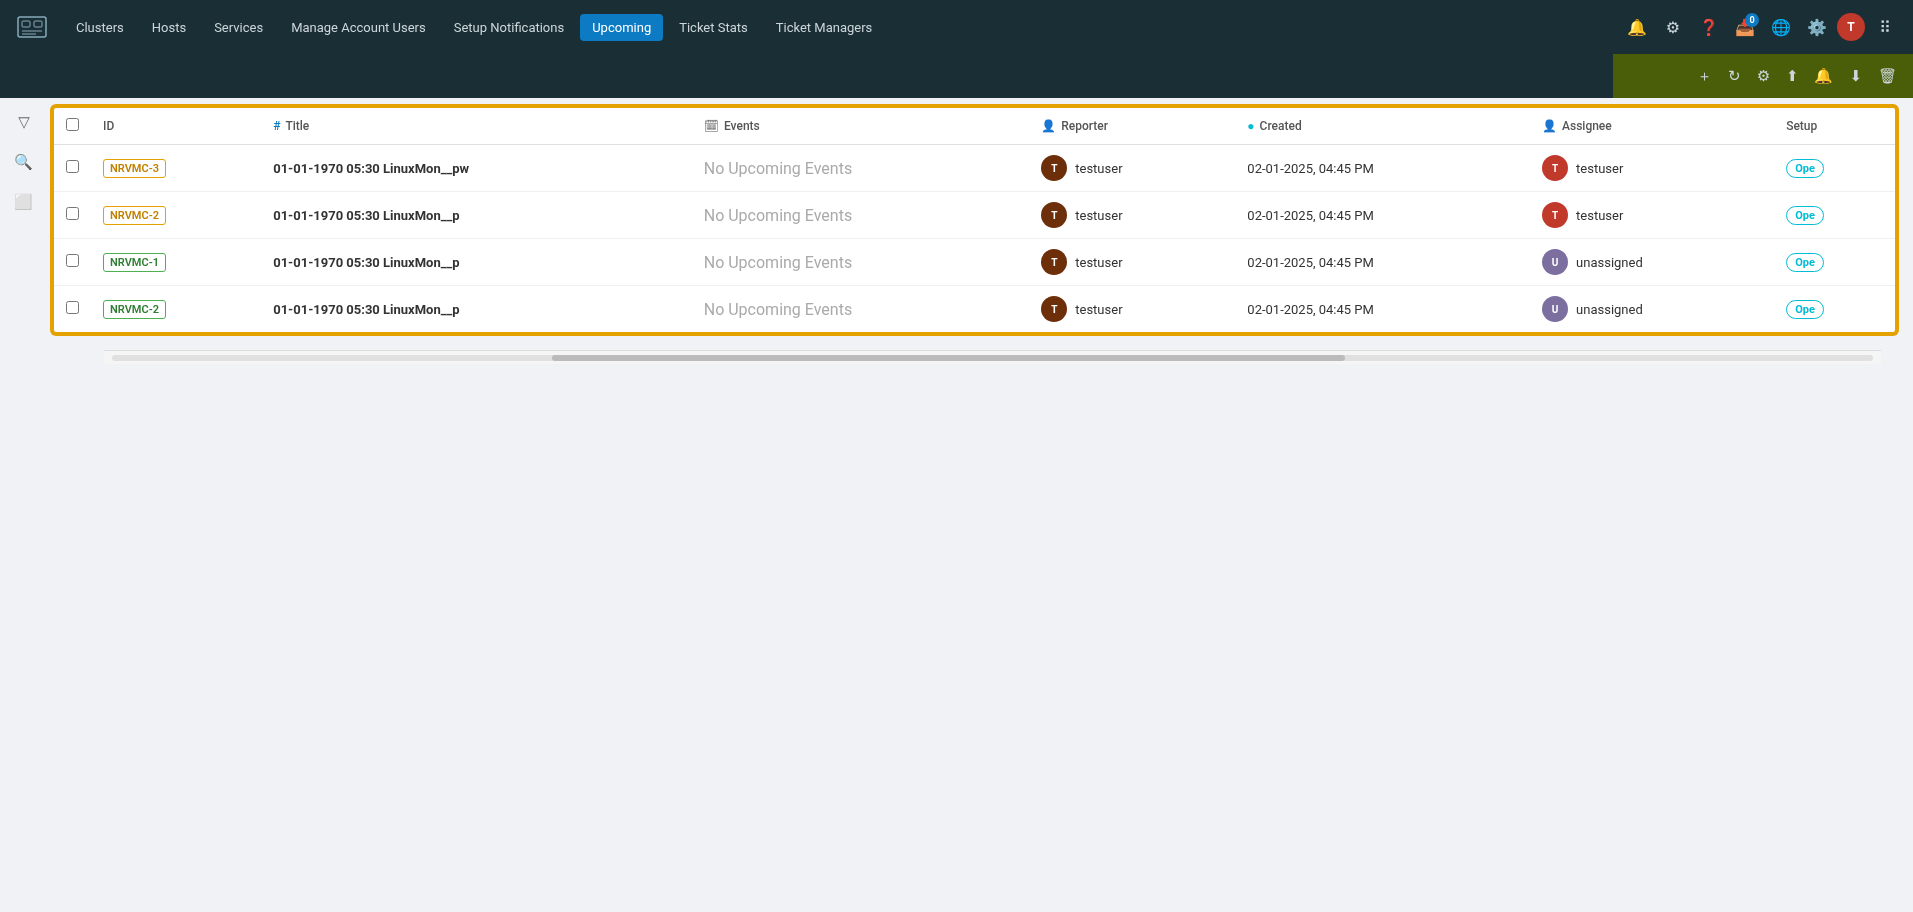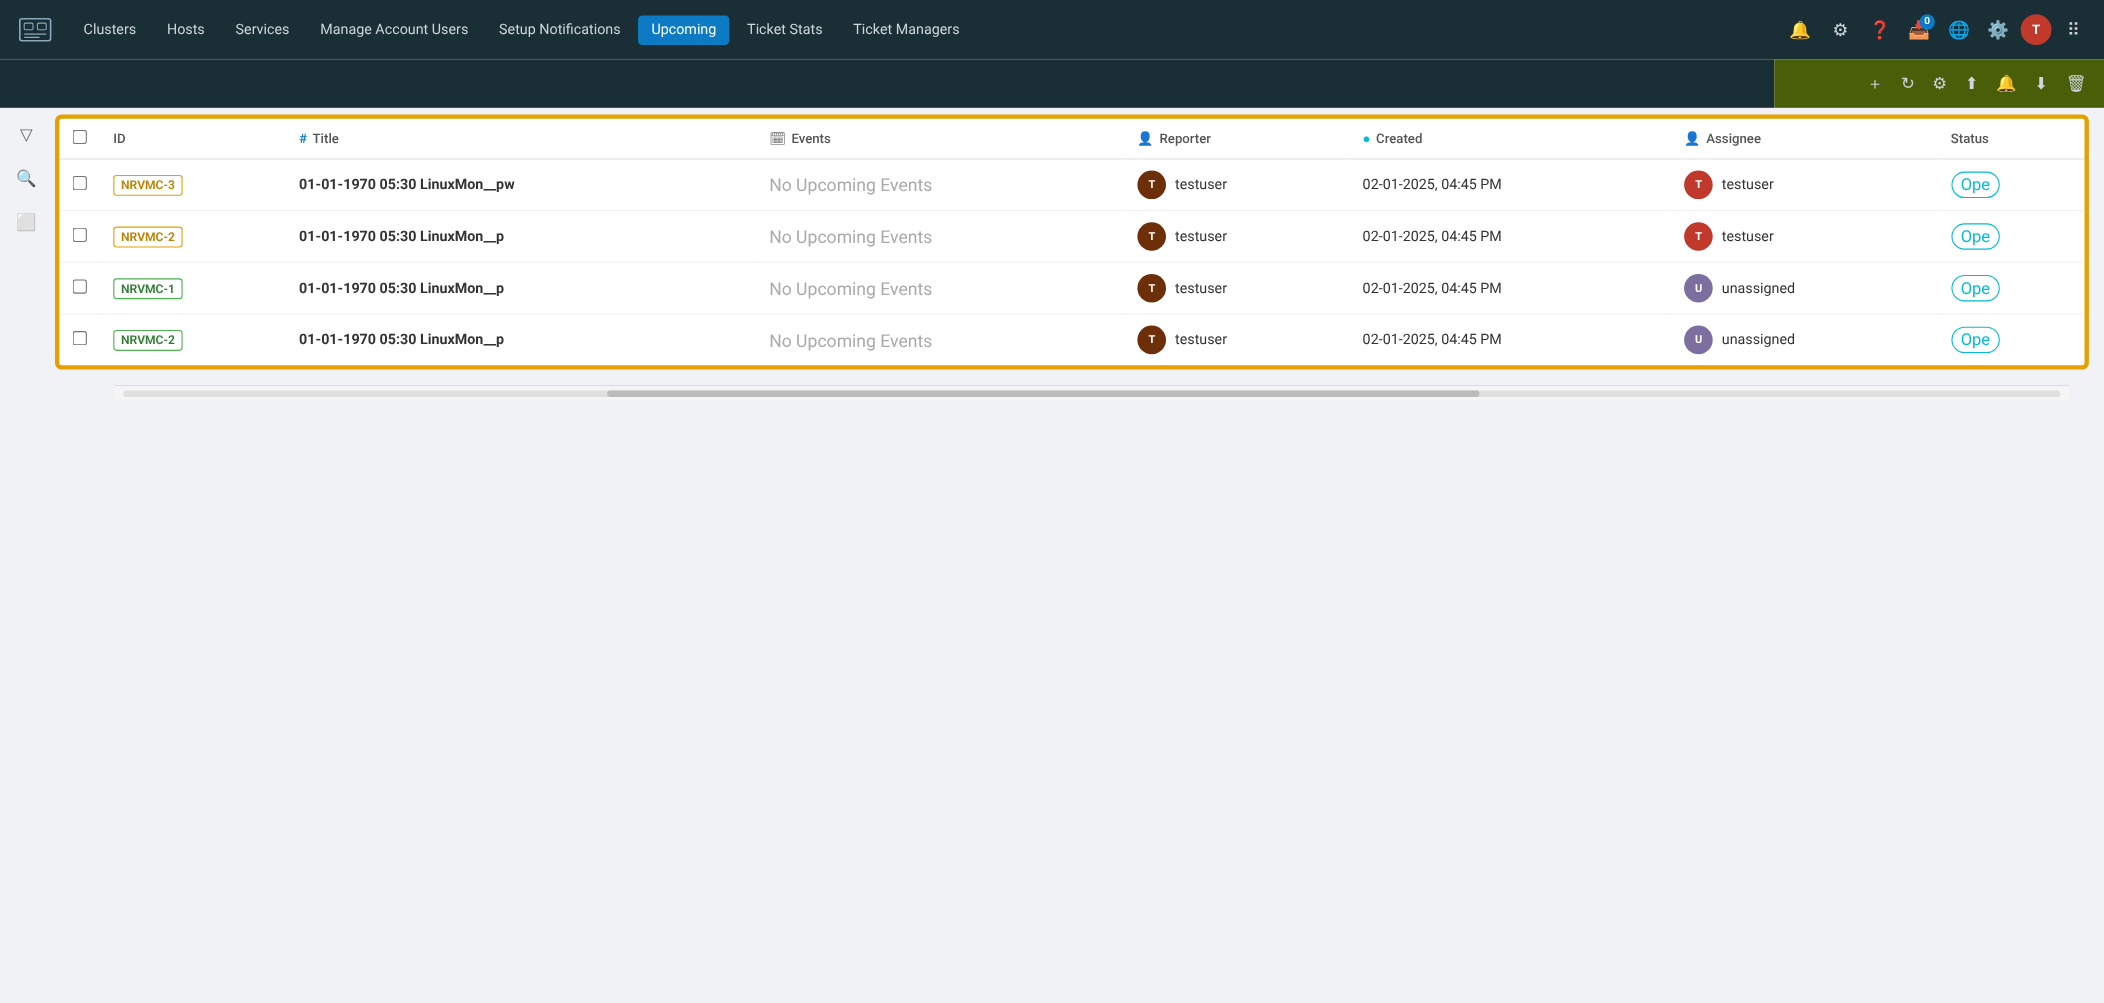--- a/index.html
+++ b/index.html
@@ -215,22 +215,22 @@
       font-weight: bold;
       flex-shrink: 0;
     }
 
     .status-badge {
       display: inline-block;
       border: 1px solid #00bcd4;
       color: #00bcd4;
       padding: 2px 8px;
       border-radius: 12px;
-      font-size: 15px;
-      font-weight: 400;
+      font-size: 11px;
+      font-weight: 700;
     }
     .col-checkbox { width: 36px; }
 
     .page-wrapper {
       min-height: 912px;
       background: #f0f2f5;
     }
 
     .content-area {
       display: flex;
@@ -346,21 +346,21 @@
               </th>
               <th>
                 <div class="col-header"><span>👤</span> Reporter</div>
               </th>
               <th>
                 <div class="col-header"><span style="color:#00bcd4">●</span> Created</div>
               </th>
               <th>
                 <div class="col-header"><span>👤</span> Assignee</div>
               </th>
-              <th>Status</th>
+              <th>Setup</th>
             </tr>
           </thead>
           <tbody id="ticket-table-body">
 
           <tr>
     <td>
       <input type="checkbox" style="">
     </td>
     <td>
       <span class="ticket-id-badge">NRVMC-3</span>

